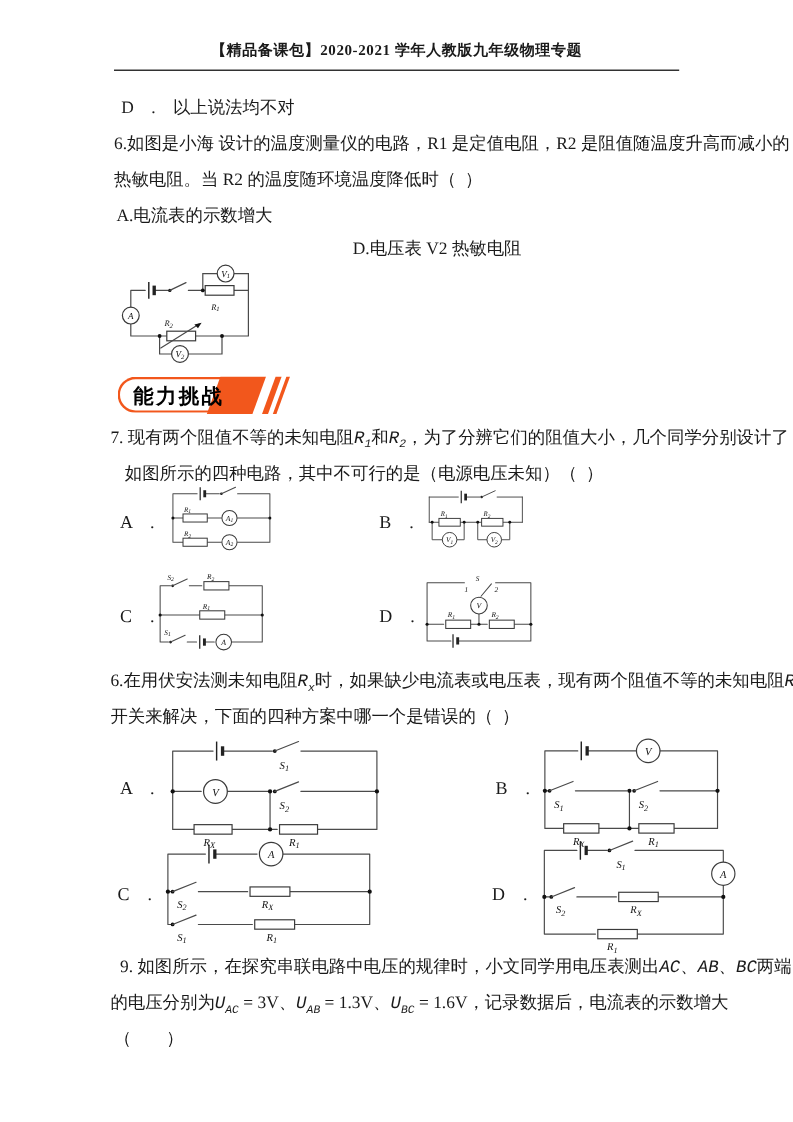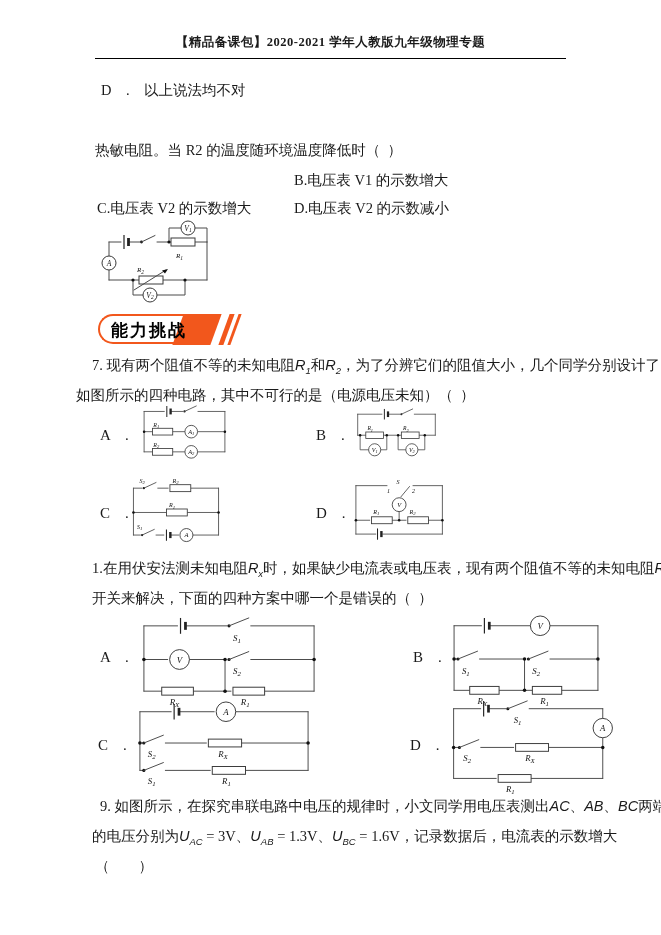--- a/index.html
+++ b/index.html
@@ -3,21 +3,21 @@
 <meta charset="utf-8">
 <style>
   html,body{margin:0;padding:0;background:#ffffff;}
   .page{position:relative;width:661px;height:935px;background:#fff;overflow:hidden;
         font-family:"Liberation Serif",serif;color:#1a1a1a;}
   .hdr{position:absolute;top:34px;left:0;width:100%;text-align:center;
        font-size:12.5px;font-weight:bold;letter-spacing:.5px;}
   .hdr-rule{position:absolute;top:58px;left:95px;width:471px;border-top:1.6px solid #000;}
   .t{position:absolute;font-size:14.5px;line-height:22px;white-space:pre;text-align:center;}
   .lt{position:absolute;font-size:15px;white-space:pre;}
-  .var{font-style:italic;font-family:Liberation Sans, sans-serif;}
+  .var{font-style:italic;font-family:Liberation Mono, monospace;}
   .var sub{font-size:9.5px;line-height:0;}
   
   .banner{position:absolute;left:98px;top:314px;width:150px;height:40px;}
   .bn-outline{position:absolute;left:0;top:0;width:102px;height:26px;
               border:2.5px solid #f2571c;border-radius:15px 0 0 15px;border-right:none;}
   .bn-fill{position:absolute;left:80px;top:0;width:38px;height:31px;
            background:#f2571c;transform:skewX(-20deg);}
   .bn-s1{position:absolute;left:126px;top:0;width:5px;height:31px;background:#f2571c;transform:skewX(-20deg);}
   .bn-s2{position:absolute;left:135px;top:0;width:2.5px;height:31px;background:#f2571c;transform:skewX(-20deg);}
   .bn-text{position:absolute;left:13px;top:5px;font-size:17px;font-weight:bold;
@@ -38,24 +38,24 @@
 </head>
 <body>
 
 <div class="page">
 
   <div class="hdr">【精品备课包】2020-2021 学年人教版九年级物理专题</div>
   <div class="hdr-rule"></div>
 
   <div class="t" style="top:79px;left:101px">D　.　以上说法均不对</div>
 
+  <div class="t" style="top:109px;left:95px">6.如图是小海 设计的温度测量仪的电路，R1 是定值电阻，R2 是阻值随温度升高而减小的</div>
   <div class="t" style="top:139px;left:95px">热敏电阻。当 R2 的温度随环境温度降低时（  ）</div>
-  <div class="t" style="top:169px;left:294px">B.电压表 V1 的示数增大</div>
-  <div class="t" style="top:197px;left:97px">C.电压表 V2 的示数增大</div>
-  <div class="t" style="top:197px;left:294px">D.电压表 V2 的示数减小</div>
+  <div class="t" style="top:169px;left:97px">A.电流表的示数增大</div>
+  <div class="t" style="top:197px;left:294px">D.电压表 V2 热敏电阻</div>
 
   <svg class="ckt" style="left:95px;top:220px;width:118px;height:84px" viewBox="0 0 118 84">
     <path class="w" d="M14,22 H26 M34,22 H45 M62,22 H76 M100,22 H112 M74,22 V8 H86 M100,8 H112 V22 M112,22 V60 M14,22 V36 M14,50 V60 M14,60 H44 M68,60 H112 M38,60 V75 H48 M62,75 H90 V60"></path>
     <line class="bt" x1="29" y1="15" x2="29" y2="29"></line>
       <line class="bk" x1="33.5" y1="18" x2="33.5" y2="26"></line>
     <circle class="dt" cx="46.5" cy="22" r="1.4"></circle>
       <line class="w" x1="46.5" y1="22" x2="60" y2="15.5"></line>
     <circle class="dt" cx="74" cy="22" r="1.6"></circle>
       <circle class="dt" cx="38" cy="60" r="1.6"></circle>
       <circle class="dt" cx="90" cy="60" r="1.6"></circle>
@@ -75,21 +75,21 @@
 
   <div class="banner">
     <div class="bn-outline"></div>
     <div class="bn-fill"></div>
     <div class="bn-s1"></div>
     <div class="bn-s2"></div>
     <div class="bn-text">能力挑战</div>
   </div>
 
   <div class="t" style="top:354px;left:92px"><span>7. 现有两个阻值不等的未知电阻</span><span class="var"><span>R</span><sub>1</sub></span><span>和</span><span class="var"><span>R</span><sub>2</sub></span><span>，为了分辨它们的阻值大小，几个同学分别设计了</span></div>
-  <div class="t" style="top:384px;left:76px">如图所示的四种电路，其中不可行的是（电源电压未知）（  ）</div>
+  <div class="t" style="top:384px;left:104px">如图所示的四种电路，其中不可行的是（电源电压未知）（  ）</div>
 
   <div class="lt" style="top:426px;left:100px">A　.</div>
   <svg class="ckt" style="left:134px;top:403px;width:101px;height:59px" viewBox="0 0 120 70">
     <path class="w" d="M12,10 V58 M108,10 V58 M12,10 H36 M44,10 H58 M76,10 H108 M12,34 H22 M46,34 H60 M76,34 H108 M12,58 H22 M46,58 H60 M76,58 H108"></path>
     <line class="bt" x1="39" y1="3.5" x2="39" y2="16.5"></line>
       <line class="bk" x1="43.5" y1="6.5" x2="43.5" y2="13.5"></line>
     <circle class="dt" cx="60" cy="10" r="1.3"></circle>
       <line class="w" x1="60" y1="10" x2="74" y2="3.5"></line>
     <circle class="dt" cx="12" cy="34" r="1.5"></circle>
       <circle class="dt" cx="108" cy="34" r="1.5"></circle>
@@ -158,21 +158,21 @@
     <circle class="cp" cx="60" cy="32" r="8"></circle>
     <line class="w" x1="62" y1="23" x2="72" y2="11"></line>
     <text class="l7" x="46" y="19">1</text>
     <text class="l7" x="57" y="8">S</text>
     <text class="l7" x="75" y="19">2</text>
     <text class="m7" x="60" y="34.5"><tspan>V</tspan></text>
     <text class="l7" x="30" y="43"><tspan>R</tspan><tspan class="s5" dy="1.5">1</tspan></text>
     <text class="l7" x="72" y="43"><tspan>R</tspan><tspan class="s5" dy="1.5">2</tspan></text>
   </svg>
 
-  <div class="t" style="top:557px;left:92px"><span>1.在用伏安法测未知电阻</span><span class="var"><span>R</span><sub>x</sub></span><span>时，如果缺少电流表或电压表，现有两个阻值不等的未知电阻</span><span class="var"><span>R</span><sub>1</sub></span><span>和</span></div>
+  <div class="t" style="top:557px;left:92px"><span>6.在用伏安法测未知电阻</span><span class="var"><span>R</span><sub>x</sub></span><span>时，如果缺少电流表或电压表，现有两个阻值不等的未知电阻</span><span class="var"><span>R</span><sub>1</sub></span><span>和</span></div>
   <div class="t" style="top:587px;left:92px">开关来解决，下面的四种方案中哪一个是错误的（  ）</div>
 
   <div class="lt" style="top:648px;left:100px">A　.</div>
   <svg class="ckt big" style="left:130px;top:614px;width:198px;height:93px" viewBox="0 0 200 94">
     <path class="w" d="M14,12 V78 M186,12 V78 M14,12 H48 M57,12 H98 M122,12 H186 M14,46 H38 M60,46 H96 M122,46 H186 M14,78 H32 M64,78 H102 M136,78 H186 M96,46 V78"></path>
     <line class="bt" x1="51" y1="4" x2="51" y2="20"></line>
       <line class="bk" x1="56" y1="8" x2="56" y2="16"></line>
     <circle class="dt" cx="100" cy="12" r="1.6"></circle>
       <line class="w" x1="100" y1="12" x2="120" y2="4"></line>
     <circle class="dt" cx="100" cy="46" r="1.6"></circle>

